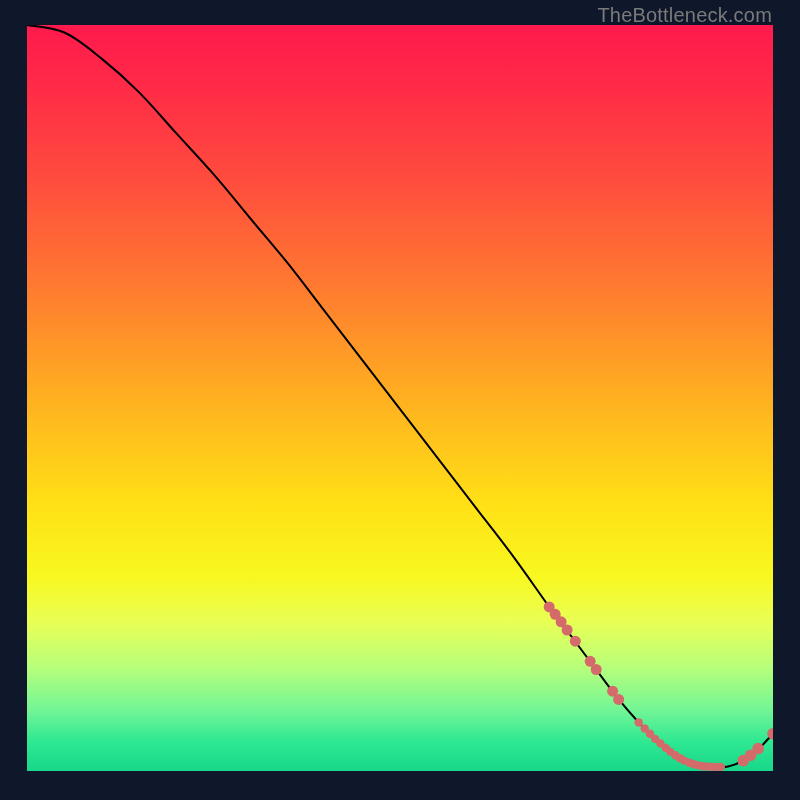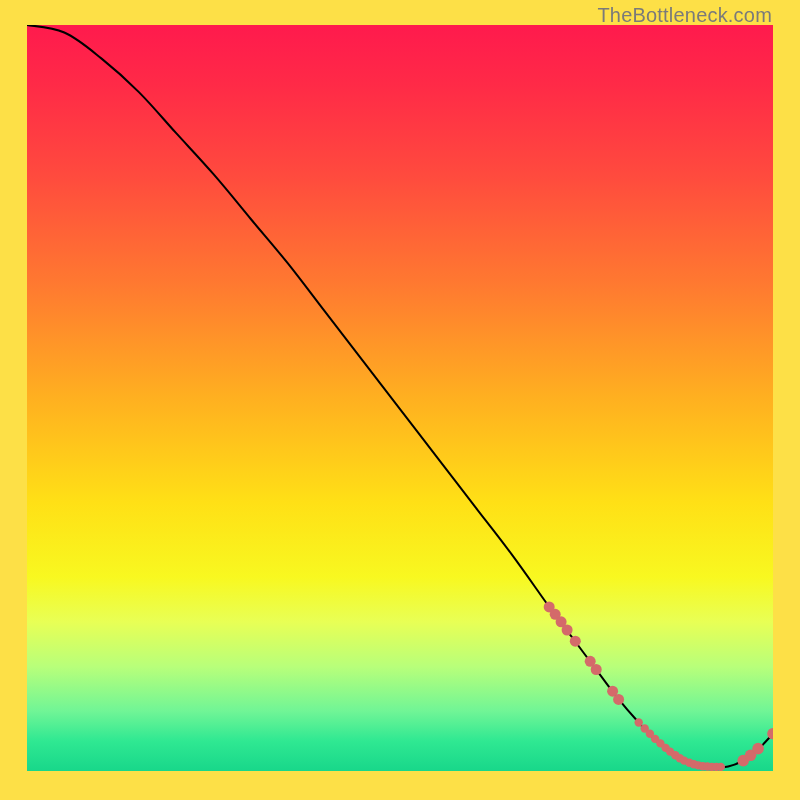--- a/index.html
+++ b/index.html
@@ -8,21 +8,21 @@
     width: 800px;
     height: 800px;
     background: #000;
     overflow: hidden;
     font-family: Arial, Helvetica, sans-serif;
   }
   .stage {
     position: relative;
     width: 800px;
     height: 800px;
-    background: #fde047;
+    background: #0f172a;
   }
   .plot {
     position: absolute;
     left: 27px;
     top: 25px;
     width: 746px;
     height: 746px;
     
     background: linear-gradient(
       to bottom,

